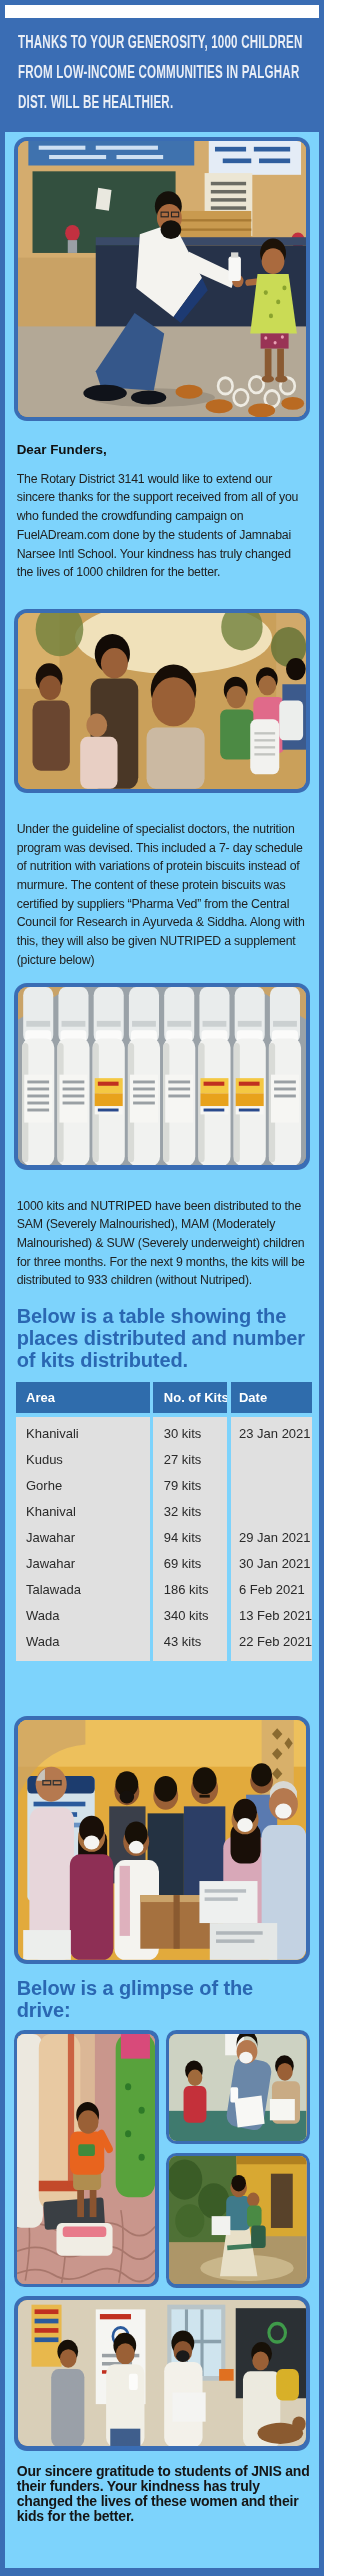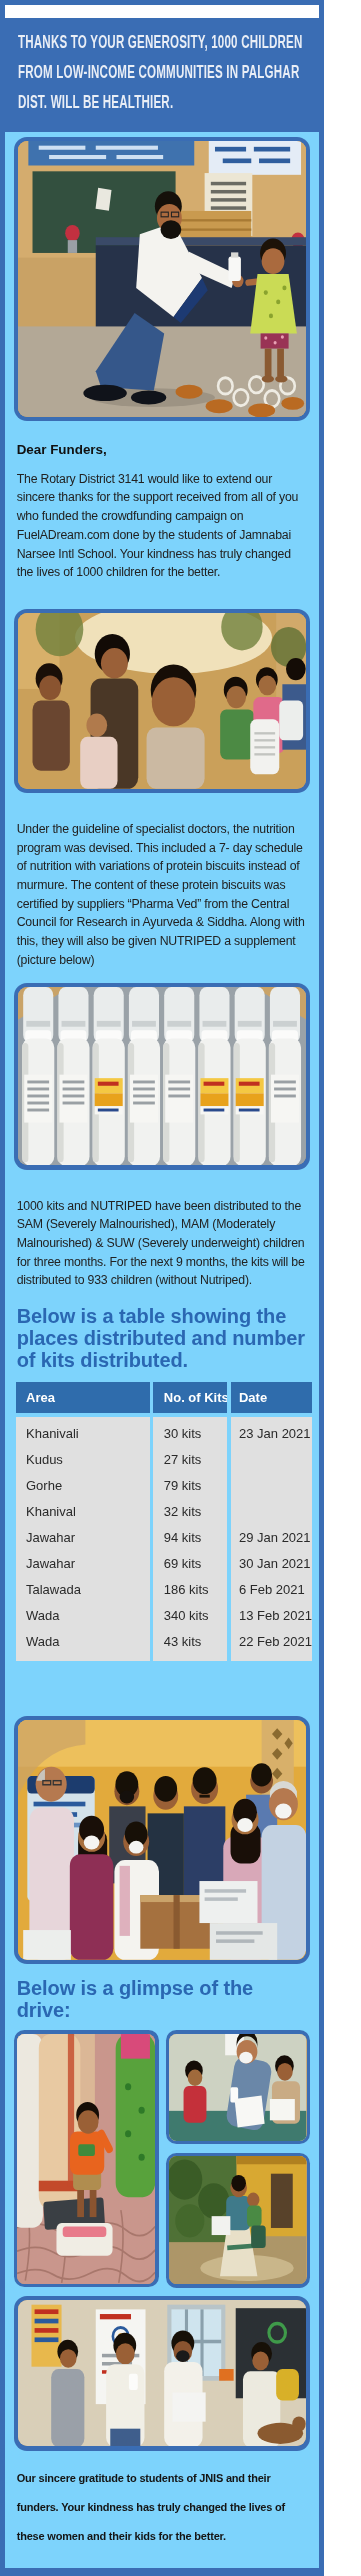--- a/index.html
+++ b/index.html
@@ -42,21 +42,21 @@
   }
   .kbody { background:#e0e0e0; padding:4.7px 0 5.8px 0; }
   .kcell { height:26px; line-height:26px; font-size:13px; color:#2a2a2a; padding-left:10.5px; white-space:nowrap; overflow:hidden; }
   .kcol-date .kcell, .kcol-date .khead { padding-left:8.2px; }
   .collage { display:flex; column-gap:7px; margin:9.3px 8.8px 0 8.8px; height:257px; }
   .col-left { width:163px; height:257px; }
   .col-right { width:162px; display:flex; flex-direction:column; row-gap:8.2px; }
   .c-card { background:#3a6db4; border-radius:10.5px; padding:3.5px; }
   .c-card .photo { border-radius:7.6px; }
   .cc1 { height:257px; } .cc2 { height:114px; } .cc3 { height:135px; }
-  .closing { margin:13px 9.3px 0 11.7px; font-size:11px; line-height:29px; font-weight:bold; letter-spacing:-0.2px; color:#151515; }
+  .closing { margin:13px 9.3px 0 11.7px; font-size:14px; line-height:15px; font-weight:bold; letter-spacing:-0.2px; color:#151515; }
 </style>
 </head>
 <body>
 
 <div class="page">
 
   <div class="top-strip"></div>
 
   <div class="hero">
     <div class="hero-title">THANKS TO YOUR GENEROSITY, 1000 CHILDREN FROM LOW-INCOME COMMUNITIES IN PALGHAR DIST.  WILL BE HEALTHIER.</div>

